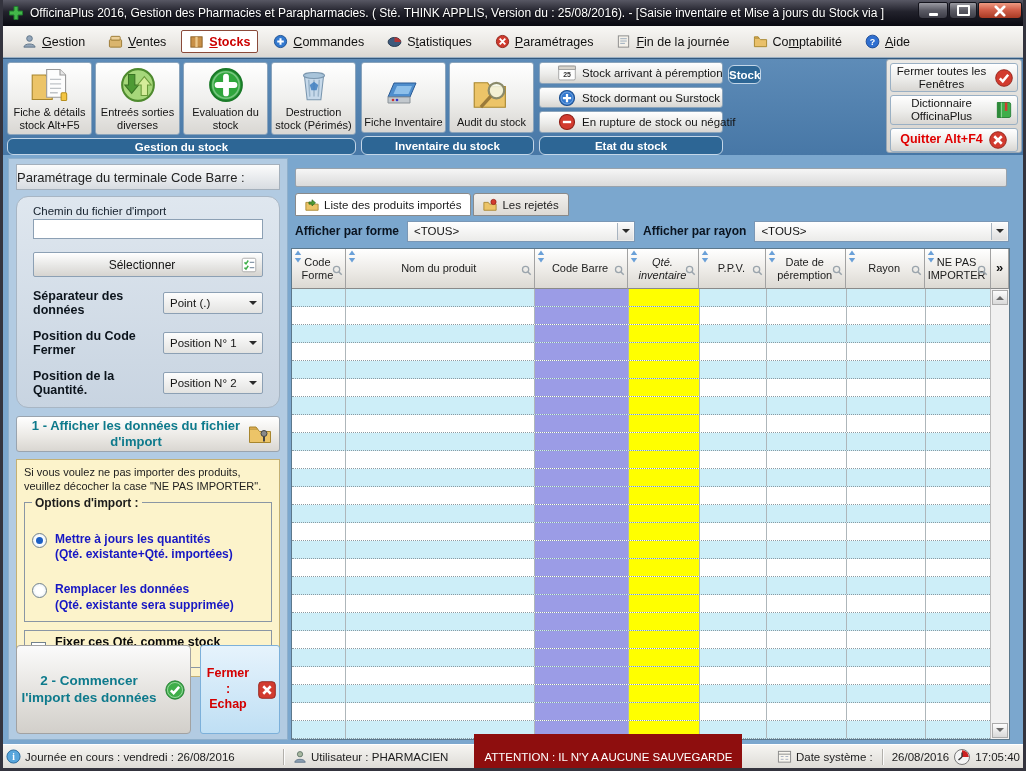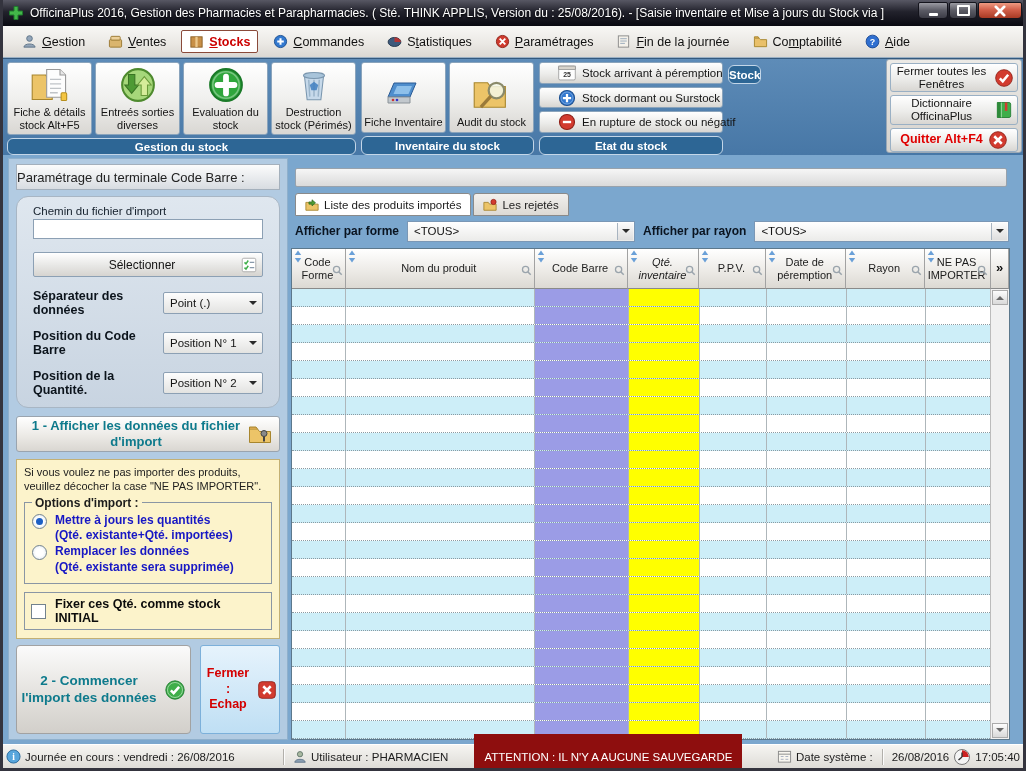--- a/index.html
+++ b/index.html
@@ -89,21 +89,21 @@
   .sb-rednote{margin-top:11px;border:1px solid #96a2b0;padding:6px 2px;text-align:center;color:#e41f1f;font-size:11px;line-height:1.3;
     background:linear-gradient(#dde5ed,#cfdae5);}
   .sb-show-btn{margin-top:8px;width:100%;height:36px;box-sizing:border-box;border:1px solid #9aa4ae;border-radius:3px;
     background:linear-gradient(#ffffff,#eceae6 55%,#d9d6d1);display:flex;align-items:center;padding:0 7px;}
   .teal{color:#0e7a8c;font-weight:bold;font-size:13px;line-height:1.2;}
   .sb-show-btn .teal{flex:1;text-align:center;}
   .sb-yellow{margin-top:7px;background:#fcf3cb;border:1px solid #c3b074;padding:5px 7px 8px;}
   .sb-note{font-size:11px;color:#1c1c1c;line-height:1.3;}
   .sb-fieldset{border:1px solid #8a96a4;margin:2px 0 0;padding:2px 7px 8px;}
   .sb-fieldset legend{font-weight:bold;font-size:12px;color:#1c1c1c;padding:0 3px;}
-  .sb-radio{display:flex;gap:8px;margin-top:1px;align-items:flex-start;}
+  .sb-radio{display:flex;gap:8px;margin-top:20px;align-items:flex-start;}
   .radio{width:13px;height:13px;border-radius:50%;border:1px solid #72828e;background:radial-gradient(#ffffff 40%,#dde6ee);position:relative;margin-top:1px;flex:none;}
   .radio.checked::after{content:"";position:absolute;inset:3px;border-radius:50%;background:#1c5fc4;}
   .opt-blue{color:#1717c4;font-weight:bold;font-size:12px;line-height:1.28;}
   .sb-check{display:flex;gap:9px;align-items:center;border:1px solid #8a96a4;margin-top:8px;padding:4px 6px;}
   .checkbox{width:13px;height:13px;border:1px solid #72828e;background:#fff;flex:none;}
   .bold-dark{font-weight:bold;font-size:12.5px;color:#0c0c0c;}
   .sb-bottom{position:absolute;left:7px;right:7px;bottom:5px;height:89px;display:flex;gap:9px;}
   .sb-start-btn{flex:1;border:1px solid #a2a2a2;border-radius:4px;
     background:linear-gradient(#fbfbfb,#e4e2de 55%,#d2cfca);display:flex;align-items:center;justify-content:center;gap:7px;padding:0 4px;}
   .sb-start-btn .teal{font-size:13.5px;}
@@ -438,21 +438,21 @@
         </span>
     </button>
     <div class="sb-row">
       <span class="sb-bold">Séparateur des données</span>
       <span class="sb-select">
         <span>Point (.)</span>
         <i class="dd-arr"></i>
       </span>
     </div>
     <div class="sb-row">
-      <span class="sb-bold">Position du Code Barre</span>
+      <span class="sb-bold">Position du Code Fermer</span>
       <span class="sb-select">
         <span>Position N° 1</span>
         <i class="dd-arr"></i>
       </span>
     </div>
     <div class="sb-row">
       <span class="sb-bold">Position de la Quantité.</span>
       <span class="sb-select">
         <span>Position N° 2</span>
         <i class="dd-arr"></i>

